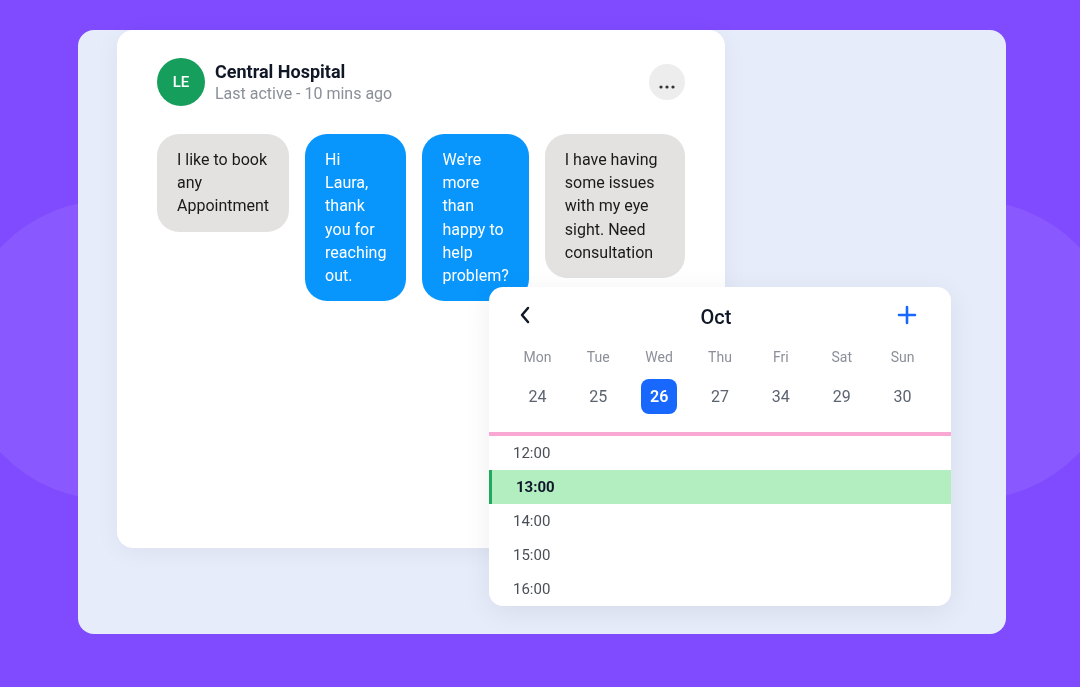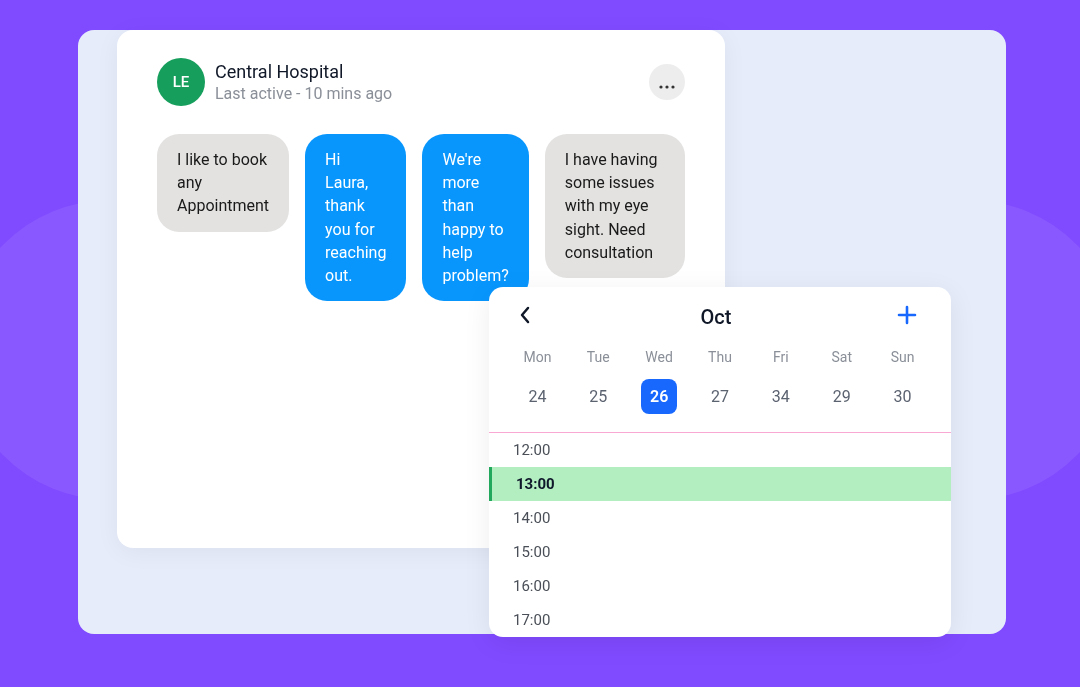--- a/index.html
+++ b/index.html
@@ -65,21 +65,21 @@
       justify-content: center;
       font-size: 15px;
       font-weight: 500;
       flex-shrink: 0;
     }
     .header-text {
       flex: 1;
     }
     .title {
       font-size: 18px;
-      font-weight: 400;
+      font-weight: 700;
       color: #101828;
     }
     .subtitle {
       font-size: 16px;
       color: #8a8f98;
       margin-top: 2px;
     }
     .more-btn {
       width: 36px;
       height: 36px;
@@ -179,21 +179,21 @@
     }
     .daynum.selected {
       background: #1868fd;
       color: #fff;
       font-weight: 600;
     }
     .divider {
       height: 10px;
     }
     .times {
-      border-top: 1px solid #f9a8d4;
+      border-top: 4px solid #f9a8d4;
       max-height: 205px;
       overflow: hidden;
     }
     .time-row {
       padding: 8px 24px;
       font-size: 15px;
       color: #4a4f57;
       cursor: pointer;
     }
     .time-row.selected {
@@ -276,15 +276,14 @@
   </div>
 
   <div class="divider"></div>
 
   <div class="times">
     <div class="time-row">12:00</div>
     <div class="time-row selected">13:00</div>
     <div class="time-row">14:00</div>
     <div class="time-row">15:00</div>
     <div class="time-row">16:00</div>
-    <div class="time-row">17:00</div>
   </div>
 </div>
 
 </body></html>

